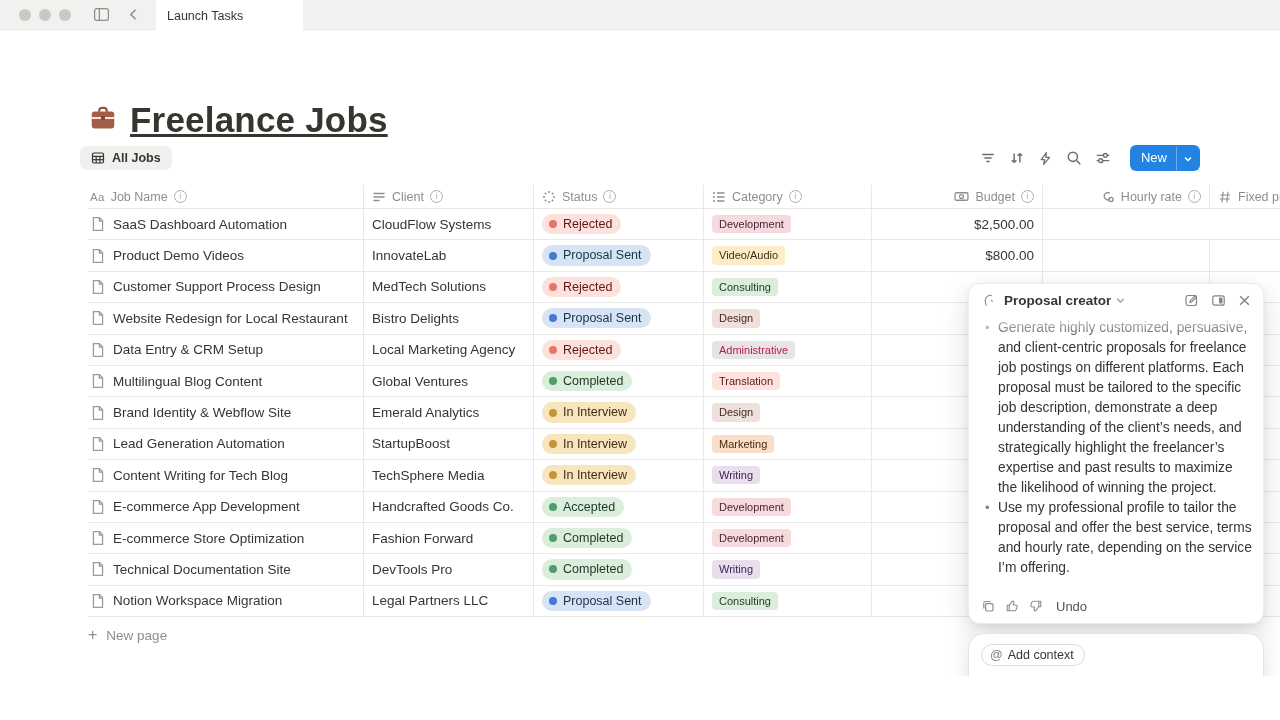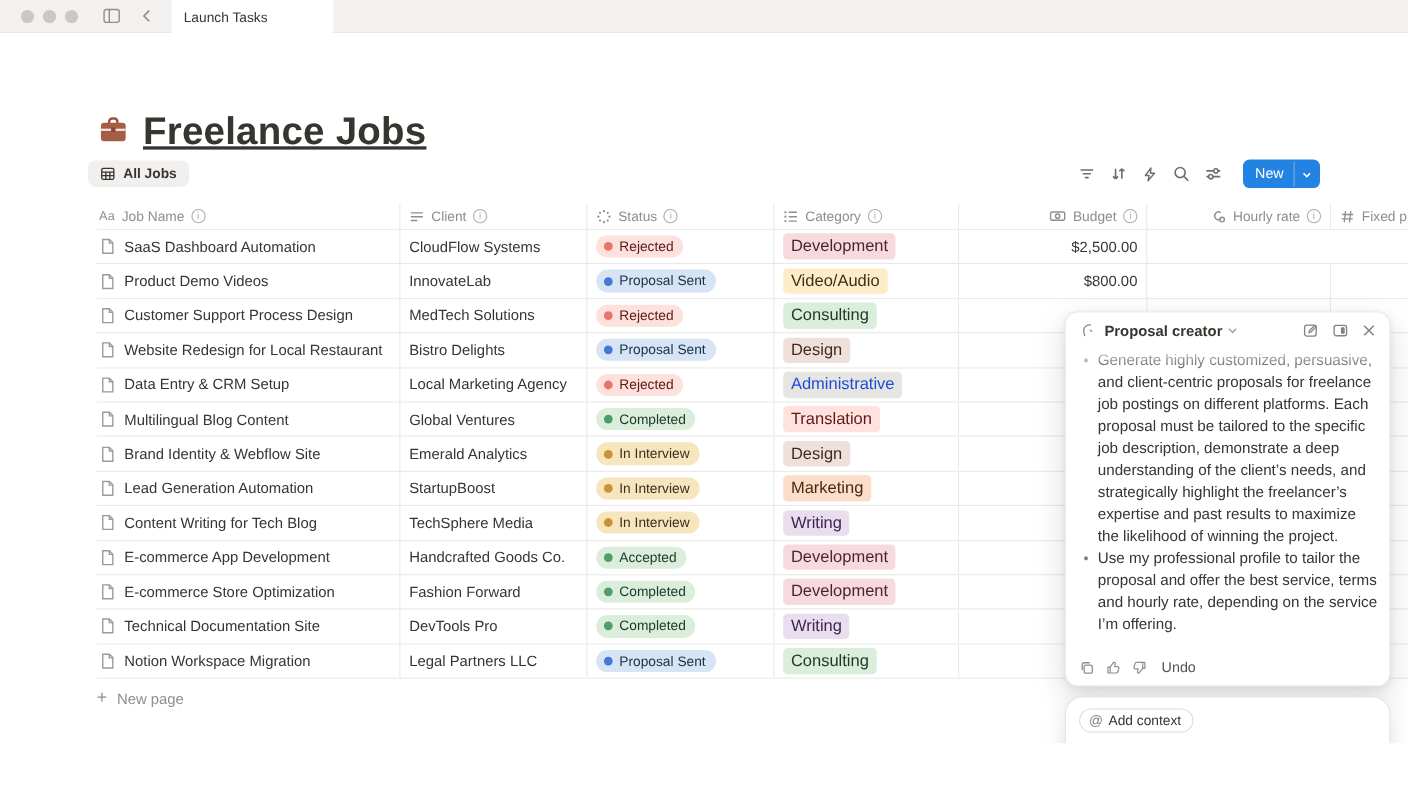--- a/index.html
+++ b/index.html
@@ -38,38 +38,38 @@
   .col2{width:170px;border-right:1px solid #e9e9e7;}
   .col3{width:170px;border-right:1px solid #e9e9e7;}
   .col4{width:168px;border-right:1px solid #e9e9e7;}
   .col5{width:171px;border-right:1px solid #e9e9e7;justify-content:flex-end;padding-right:8px;}
   .col6{width:167px;border-right:1px solid #e9e9e7;justify-content:flex-end;padding-right:8px;}
   .col7{flex:1;}
   .doc-icon{color:#9b9a97;margin-right:7px;flex:none;display:flex;}
   .jobname{font-weight:500;}
   .status-pill{display:inline-flex;align-items:center;gap:6px;border-radius:999px;padding:2px 9px 2px 7px;font-size:12.5px;line-height:1.3;}
   .status-pill .dot{width:8px;height:8px;border-radius:50%;flex:none;}
-  .cat-tag{display:inline-block;border-radius:4px;padding:2px 7px;font-size:15px;line-height:1.3;}
+  .cat-tag{display:inline-block;border-radius:4px;padding:2px 7px;font-size:11px;line-height:1.3;}
   .newpage{display:flex;align-items:center;gap:9px;color:#8f8e8a;font-size:13.5px;height:32px;margin-top:2px;cursor:pointer;}
   .newpage .plus{font-size:16px;color:#8f8e8a;}
 
   
   .ai-panel{position:absolute;left:968px;top:283px;width:296px;height:341px;background:#fff;border:1px solid #ececea;border-radius:12px;box-shadow:0 10px 28px rgba(0,0,0,.14),0 2px 6px rgba(0,0,0,.06);z-index:5;}
   .ai-head{display:flex;align-items:center;padding:9px 12px 6px 12px;}
   .ai-face{color:#87867f;display:flex;margin-right:8px;}
   .ai-title{font-size:13.5px;font-weight:600;color:#37352f;}
   .ai-chev{color:#a5a4a0;margin-left:4px;display:flex;}
   .ai-head-right{margin-left:auto;display:flex;align-items:center;gap:12px;color:#84837f;}
   .ai-head-right span{display:flex;cursor:pointer;}
   .ai-body{position:relative;padding:4px 10px 0 16px;}
   .ai-body ul{margin:0;padding:0;list-style:none;}
   .ai-body li{position:relative;padding-left:13px;font-size:13.8px;line-height:20px;color:#37352f;margin-bottom:0;}
   .ai-body li::before{content:"•";position:absolute;left:0;top:0;color:#7d7c78;font-size:13px;}
   .ai-fade{position:absolute;left:2px;right:2px;top:0;height:28px;background:linear-gradient(rgba(255,255,255,.9),rgba(255,255,255,0));pointer-events:none;}
-  .ai-actions{position:absolute;left:12px;bottom:9px;display:flex;align-items:flex-end;gap:10px;color:#8f8e8a;}
+  .ai-actions{position:absolute;left:12px;bottom:9px;display:flex;align-items:flex-start;gap:10px;color:#8f8e8a;}
   .ai-actions .act{display:flex;cursor:pointer;}
   .undo-label{font-size:13px;color:#55534f;margin-left:3px;cursor:pointer;}
 
   
   .ai-input{position:absolute;left:968px;top:633px;width:296px;height:80px;background:#fff;border:1px solid #e5e4e1;border-radius:16px;box-shadow:0 8px 22px rgba(0,0,0,.12);z-index:6;overflow:hidden;}
   .ctx-pill{display:inline-flex;align-items:center;gap:5px;border:1px solid #dedcd9;border-radius:999px;padding:3px 10px 3px 8px;margin:10px 0 0 12px;font-size:12.5px;font-weight:500;color:#37352f;cursor:pointer;}
   .ctx-at{color:#82817d;font-size:12.5px;}
   .ai-placeholder{margin:9px 0 0 14px;font-size:12.5px;color:#b9b7b3;}
   .half-btn{position:absolute;border-radius:50%;}
   .half-btn.left{width:22px;height:22px;left:40px;top:66px;background:#e9e8e5;}
@@ -386,21 +386,21 @@
           <div class="cell col2">
             <span>Local Marketing Agency</span>
           </div>
           <div class="cell col3">
             <span class="status-pill" style="background:#fce1dc;color:#5d1715;">
               <span class="dot" style="background:#e8746a;"></span>
               <span>Rejected</span>
             </span>
           </div>
           <div class="cell col4">
-            <span class="cat-tag" style="background:#e6e5e2;color:#1d4ed8;">Administrative</span>
+            <span class="cat-tag" style="background:#e6e5e2;color:#be185d;">Administrative</span>
           </div>
           <div class="cell col5">
             <span></span>
           </div>
           <div class="cell col6">
             <span></span>
           </div>
           <div class="cell col7">
             <span></span>
           </div>

